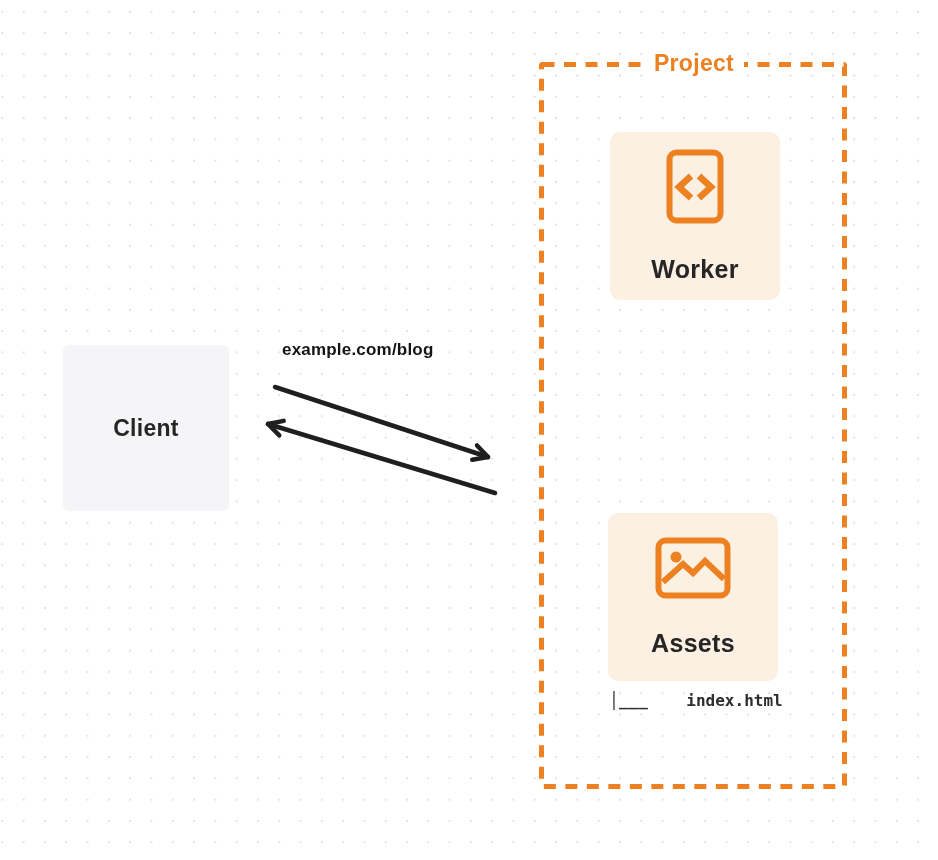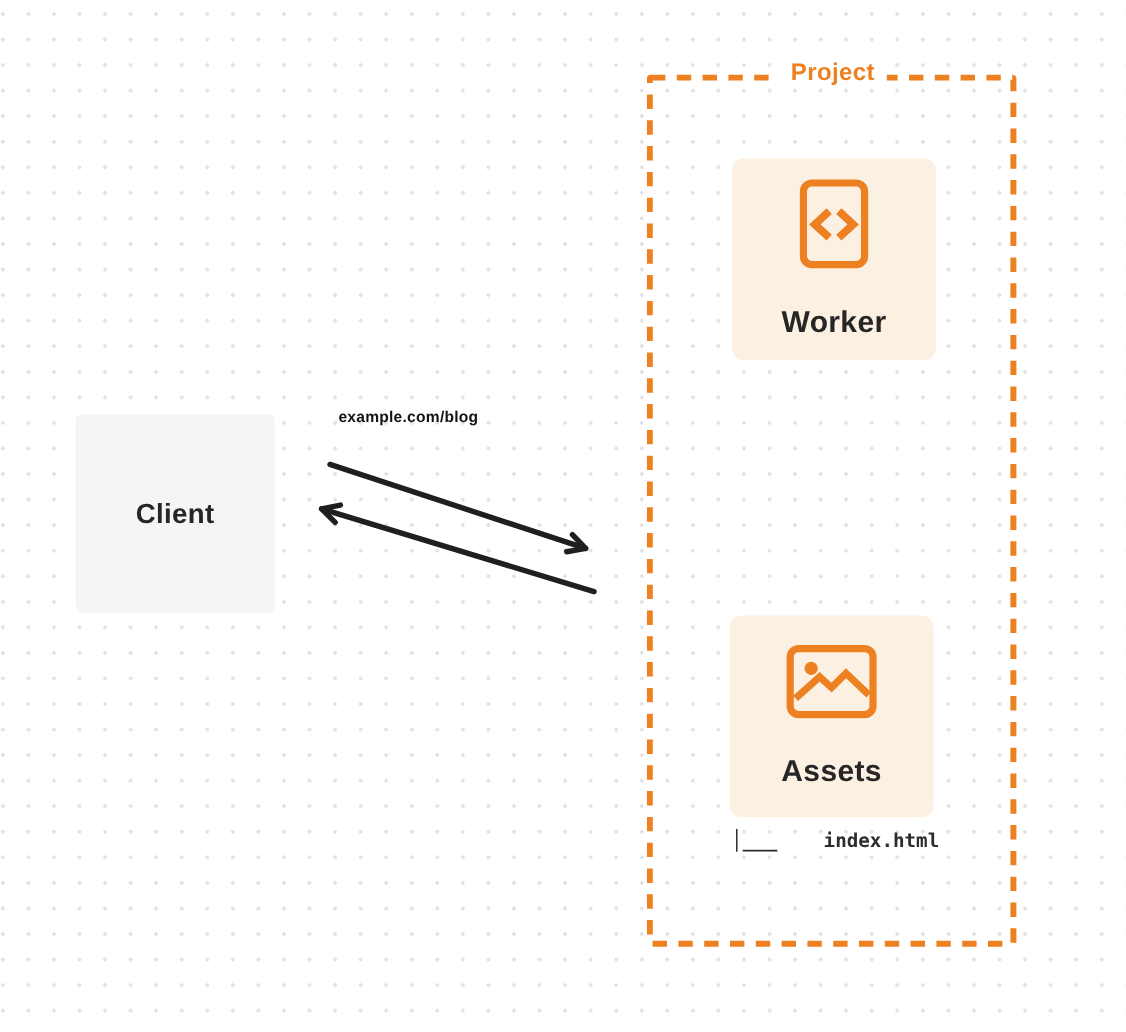--- a/index.html
+++ b/index.html
@@ -21,32 +21,32 @@
     background:#f5f5f7; border-radius:6px;
     display:flex; align-items:center; justify-content:center;
   }
   .client-label {
     font-size:23px; font-weight:700; color:#262626; letter-spacing:0.3px;
   }
 
   
   .request-label {
     left:282px; top:340px;
-    font-size:13px; font-weight:700; color:#141414; letter-spacing:0.2px;
+    font-size:17px; font-weight:700; color:#141414; letter-spacing:0.2px;
   }
 
   
   .arrows-svg { left:250px; top:370px; }
   .arrow-stroke { stroke:#1f1f1f; stroke-width:4.5; stroke-linecap:round; fill:none; }
 
   
   .project-rect-svg { left:539px; top:62px; }
   .project-label {
     left:694px; top:50px; transform:translateX(-50%);
-    font-size:20px; font-weight:700; color:#ed8021;
+    font-size:23px; font-weight:700; color:#ed8021;
     background:#ffffff; padding:0 10px; letter-spacing:0.3px;
   }
 
   
   .card {
     width:170px; height:168px;
     background:#fcf0e2; border-radius:10px;
     display:flex; flex-direction:column; align-items:center; justify-content:center;
     gap:30px;
   }

